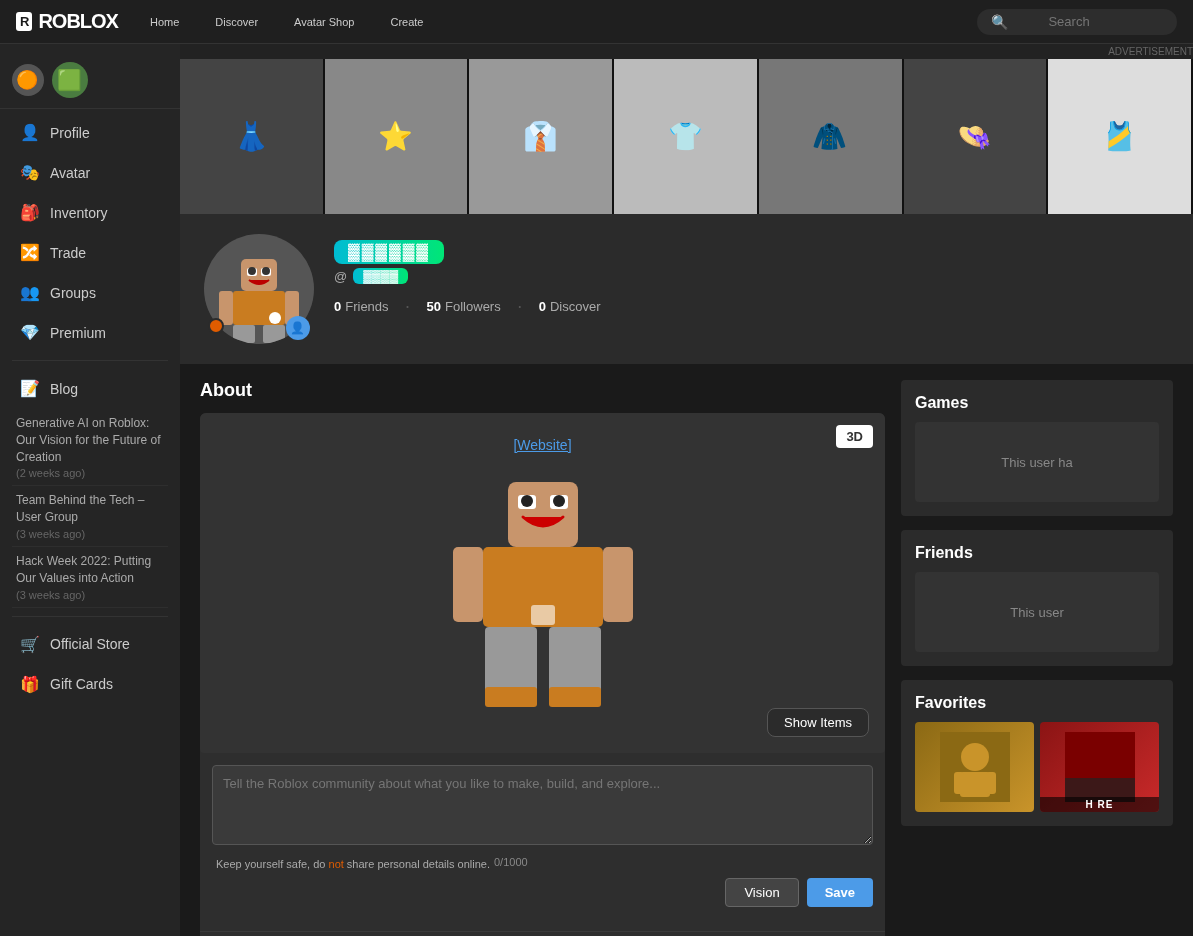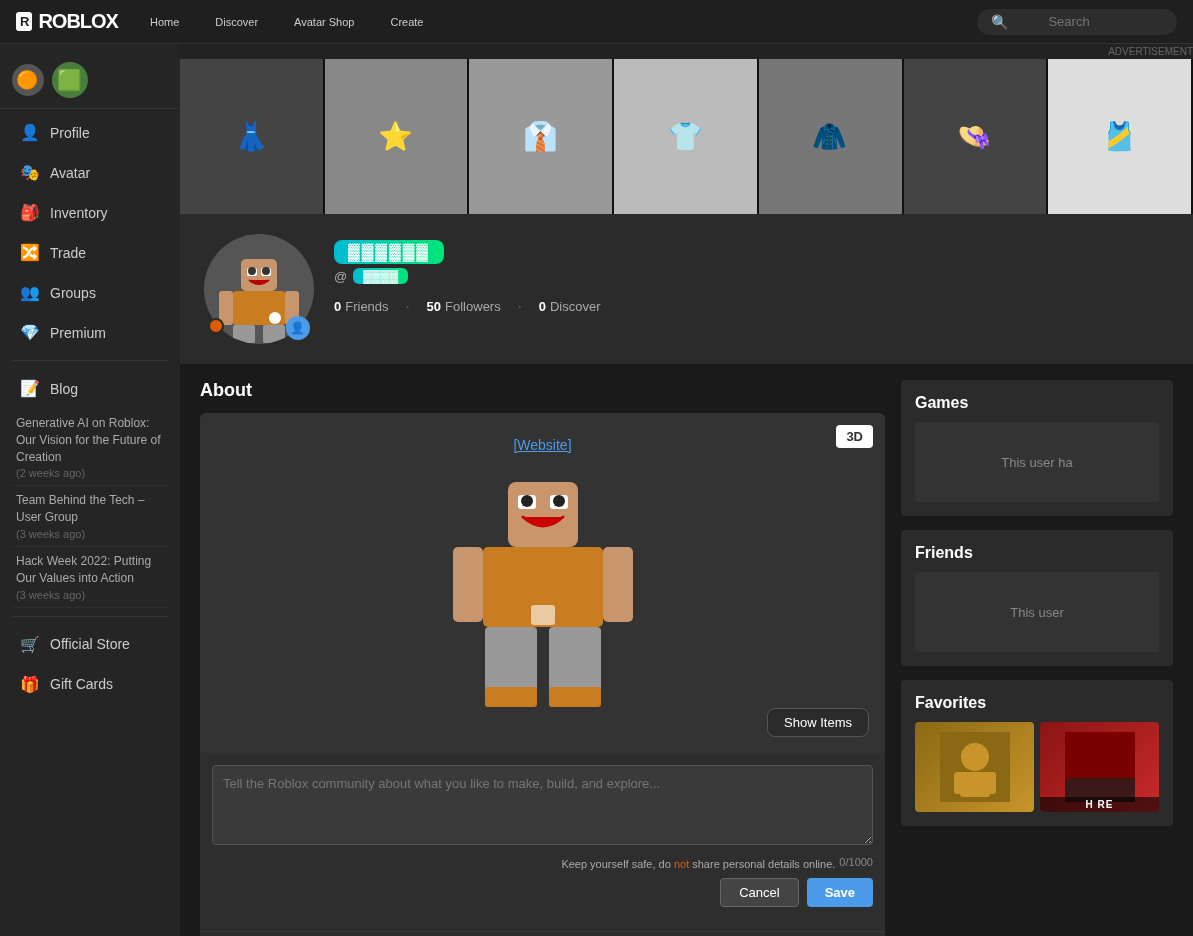--- a/index.html
+++ b/index.html
@@ -637,28 +637,28 @@
               <rect x="42" y="230" width="52" height="20" rx="3" fill="#c97c20"></rect>
               <rect x="106" y="230" width="52" height="20" rx="3" fill="#c97c20"></rect>
             </svg>
           </div>
 
           <button class="show-items-btn">Show Items</button>
         </div>
 
         <div style="padding:12px;">
           <textarea class="about-textarea" placeholder="Tell the Roblox community about what you like to make, build, and explore..." style=""></textarea>
-          <div style="display:flex; justify-content:flex-end; align-items:center; margin-top:4px;">
+          <div style="display:flex; justify-content:flex-start; align-items:center; margin-top:4px;">
             <div class="about-safety-note">
               <span>Keep yourself safe, do </span><span class="not">not</span><span> share personal details online.</span>
             </div>
             <div class="about-char-count">0/1000</div>
           </div>
           <div class="about-actions">
-            <button class="btn-cancel">Cancel</button>
+            <button class="btn-cancel">Vision</button>
             <button class="btn-save">Save</button>
           </div>
         </div>
 
         <div class="profile-stats-row">
           
           
           
         </div>
       </div>

